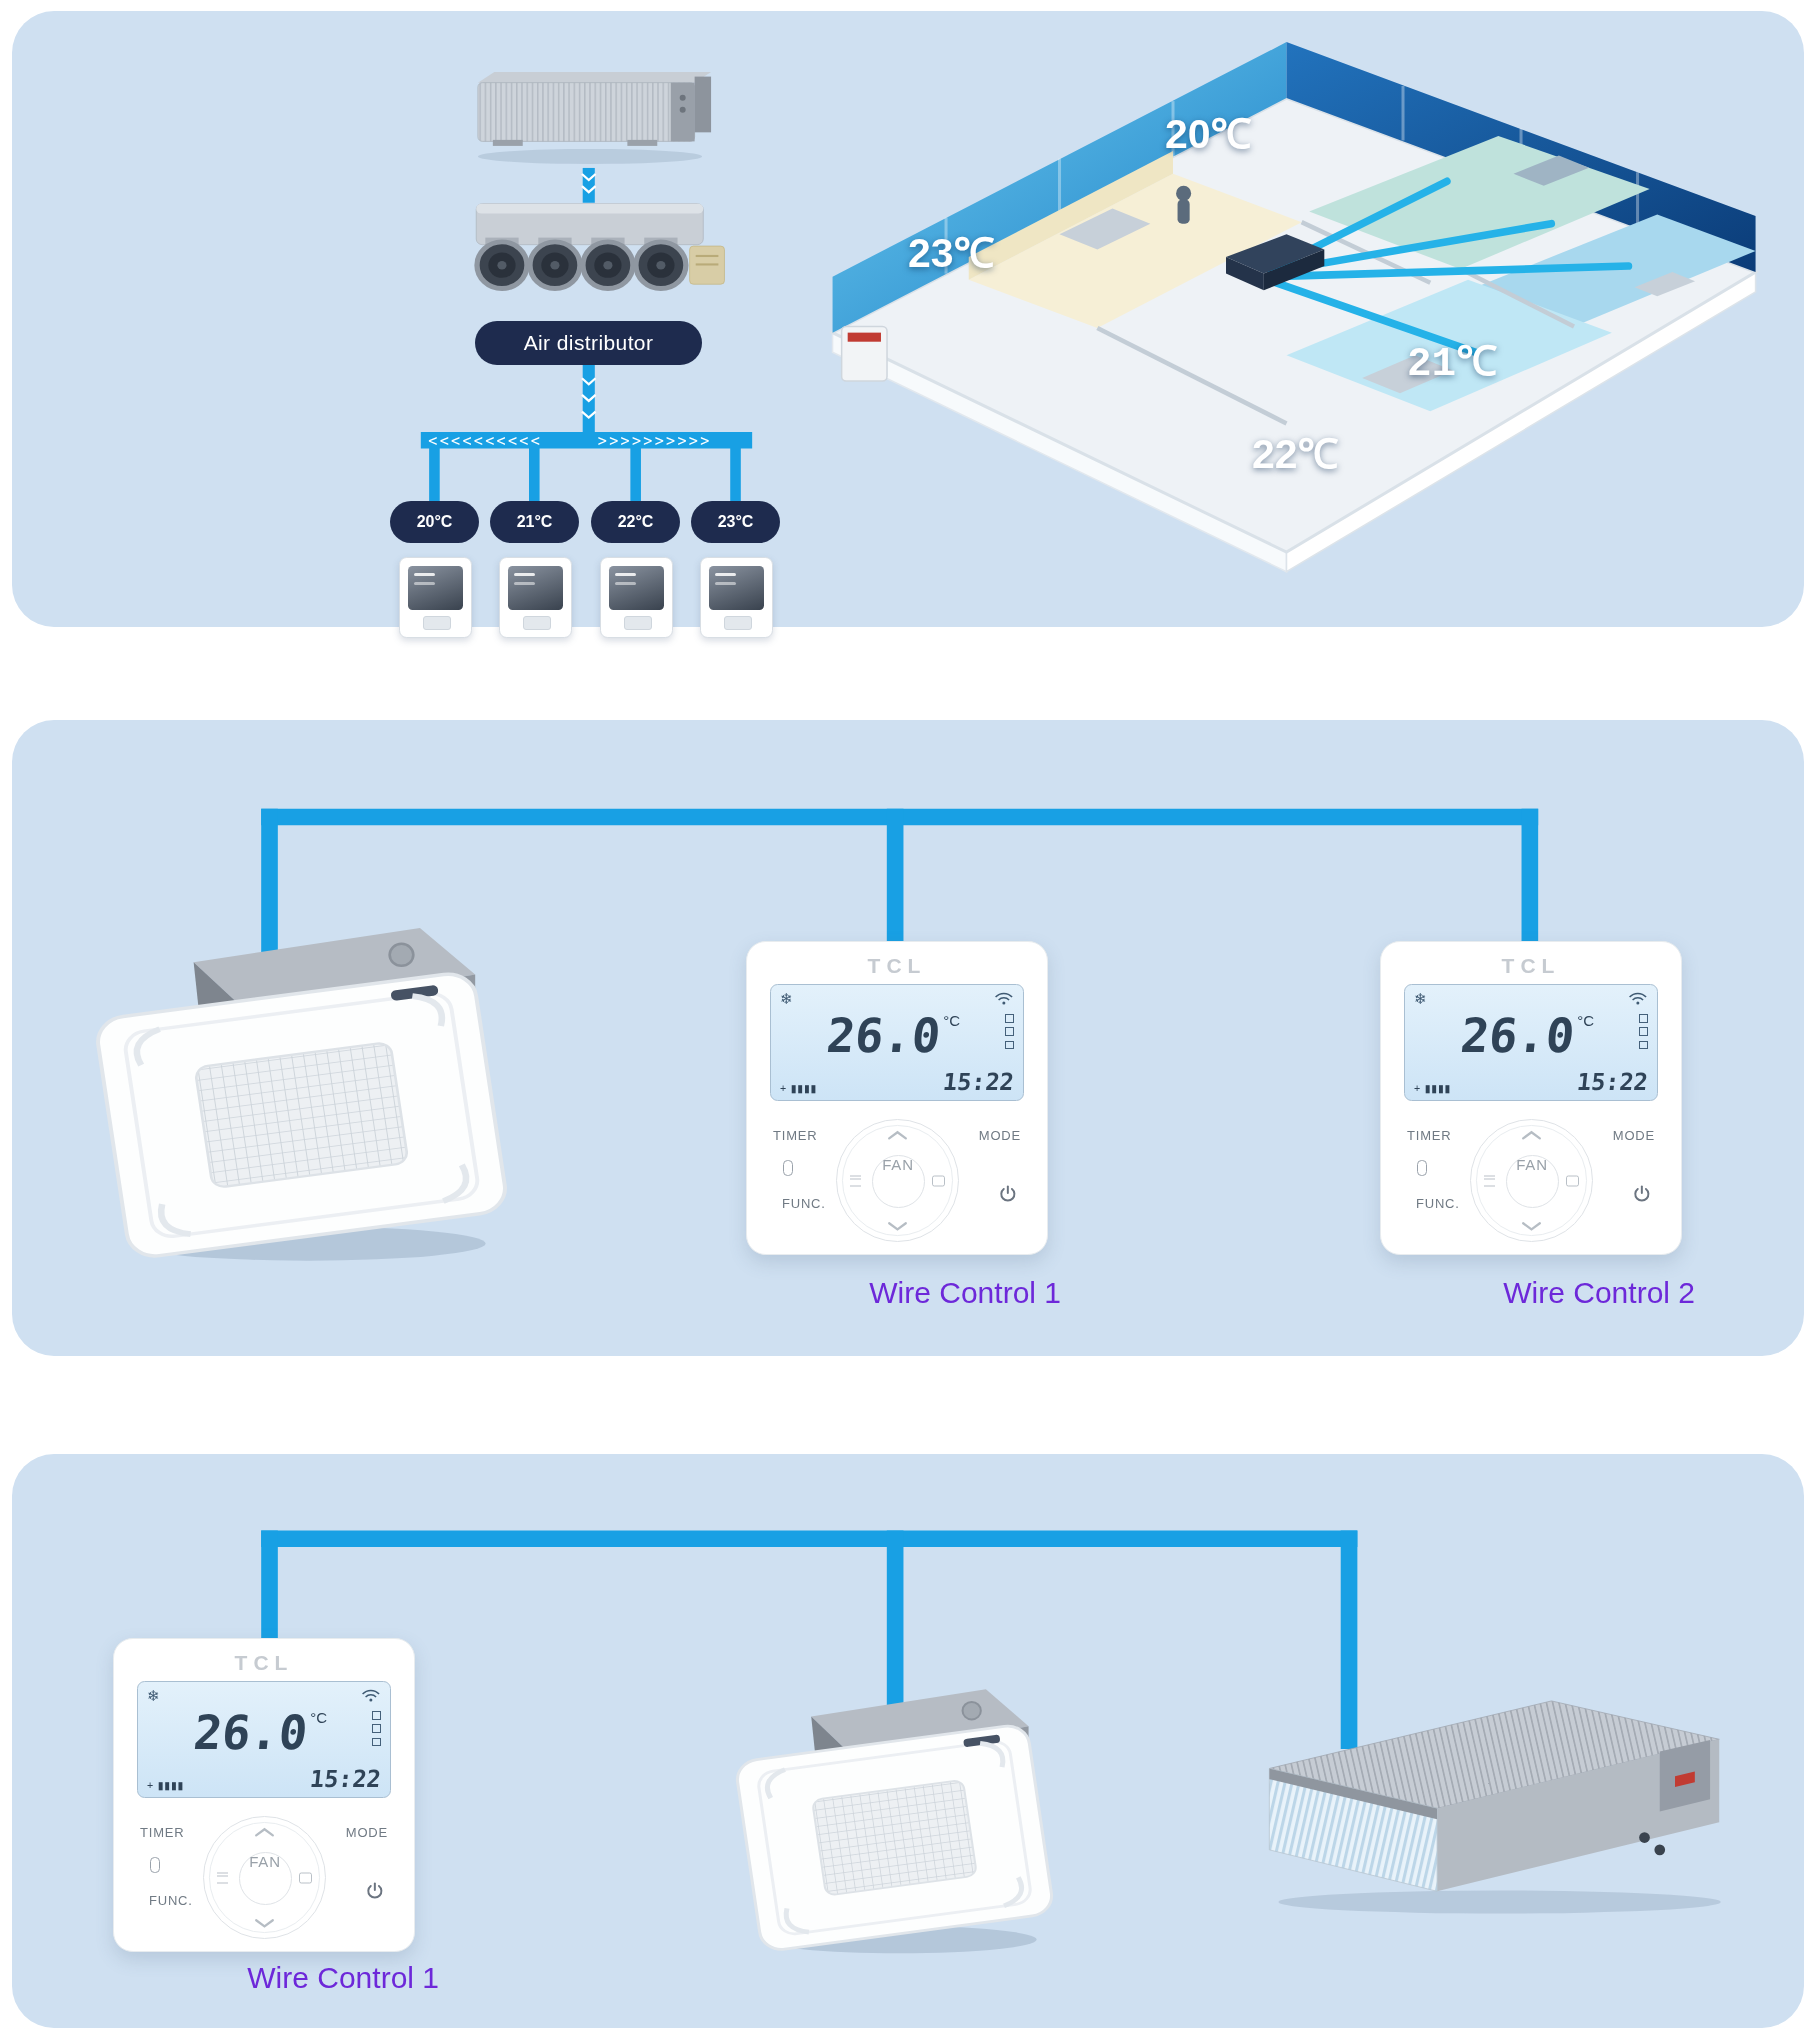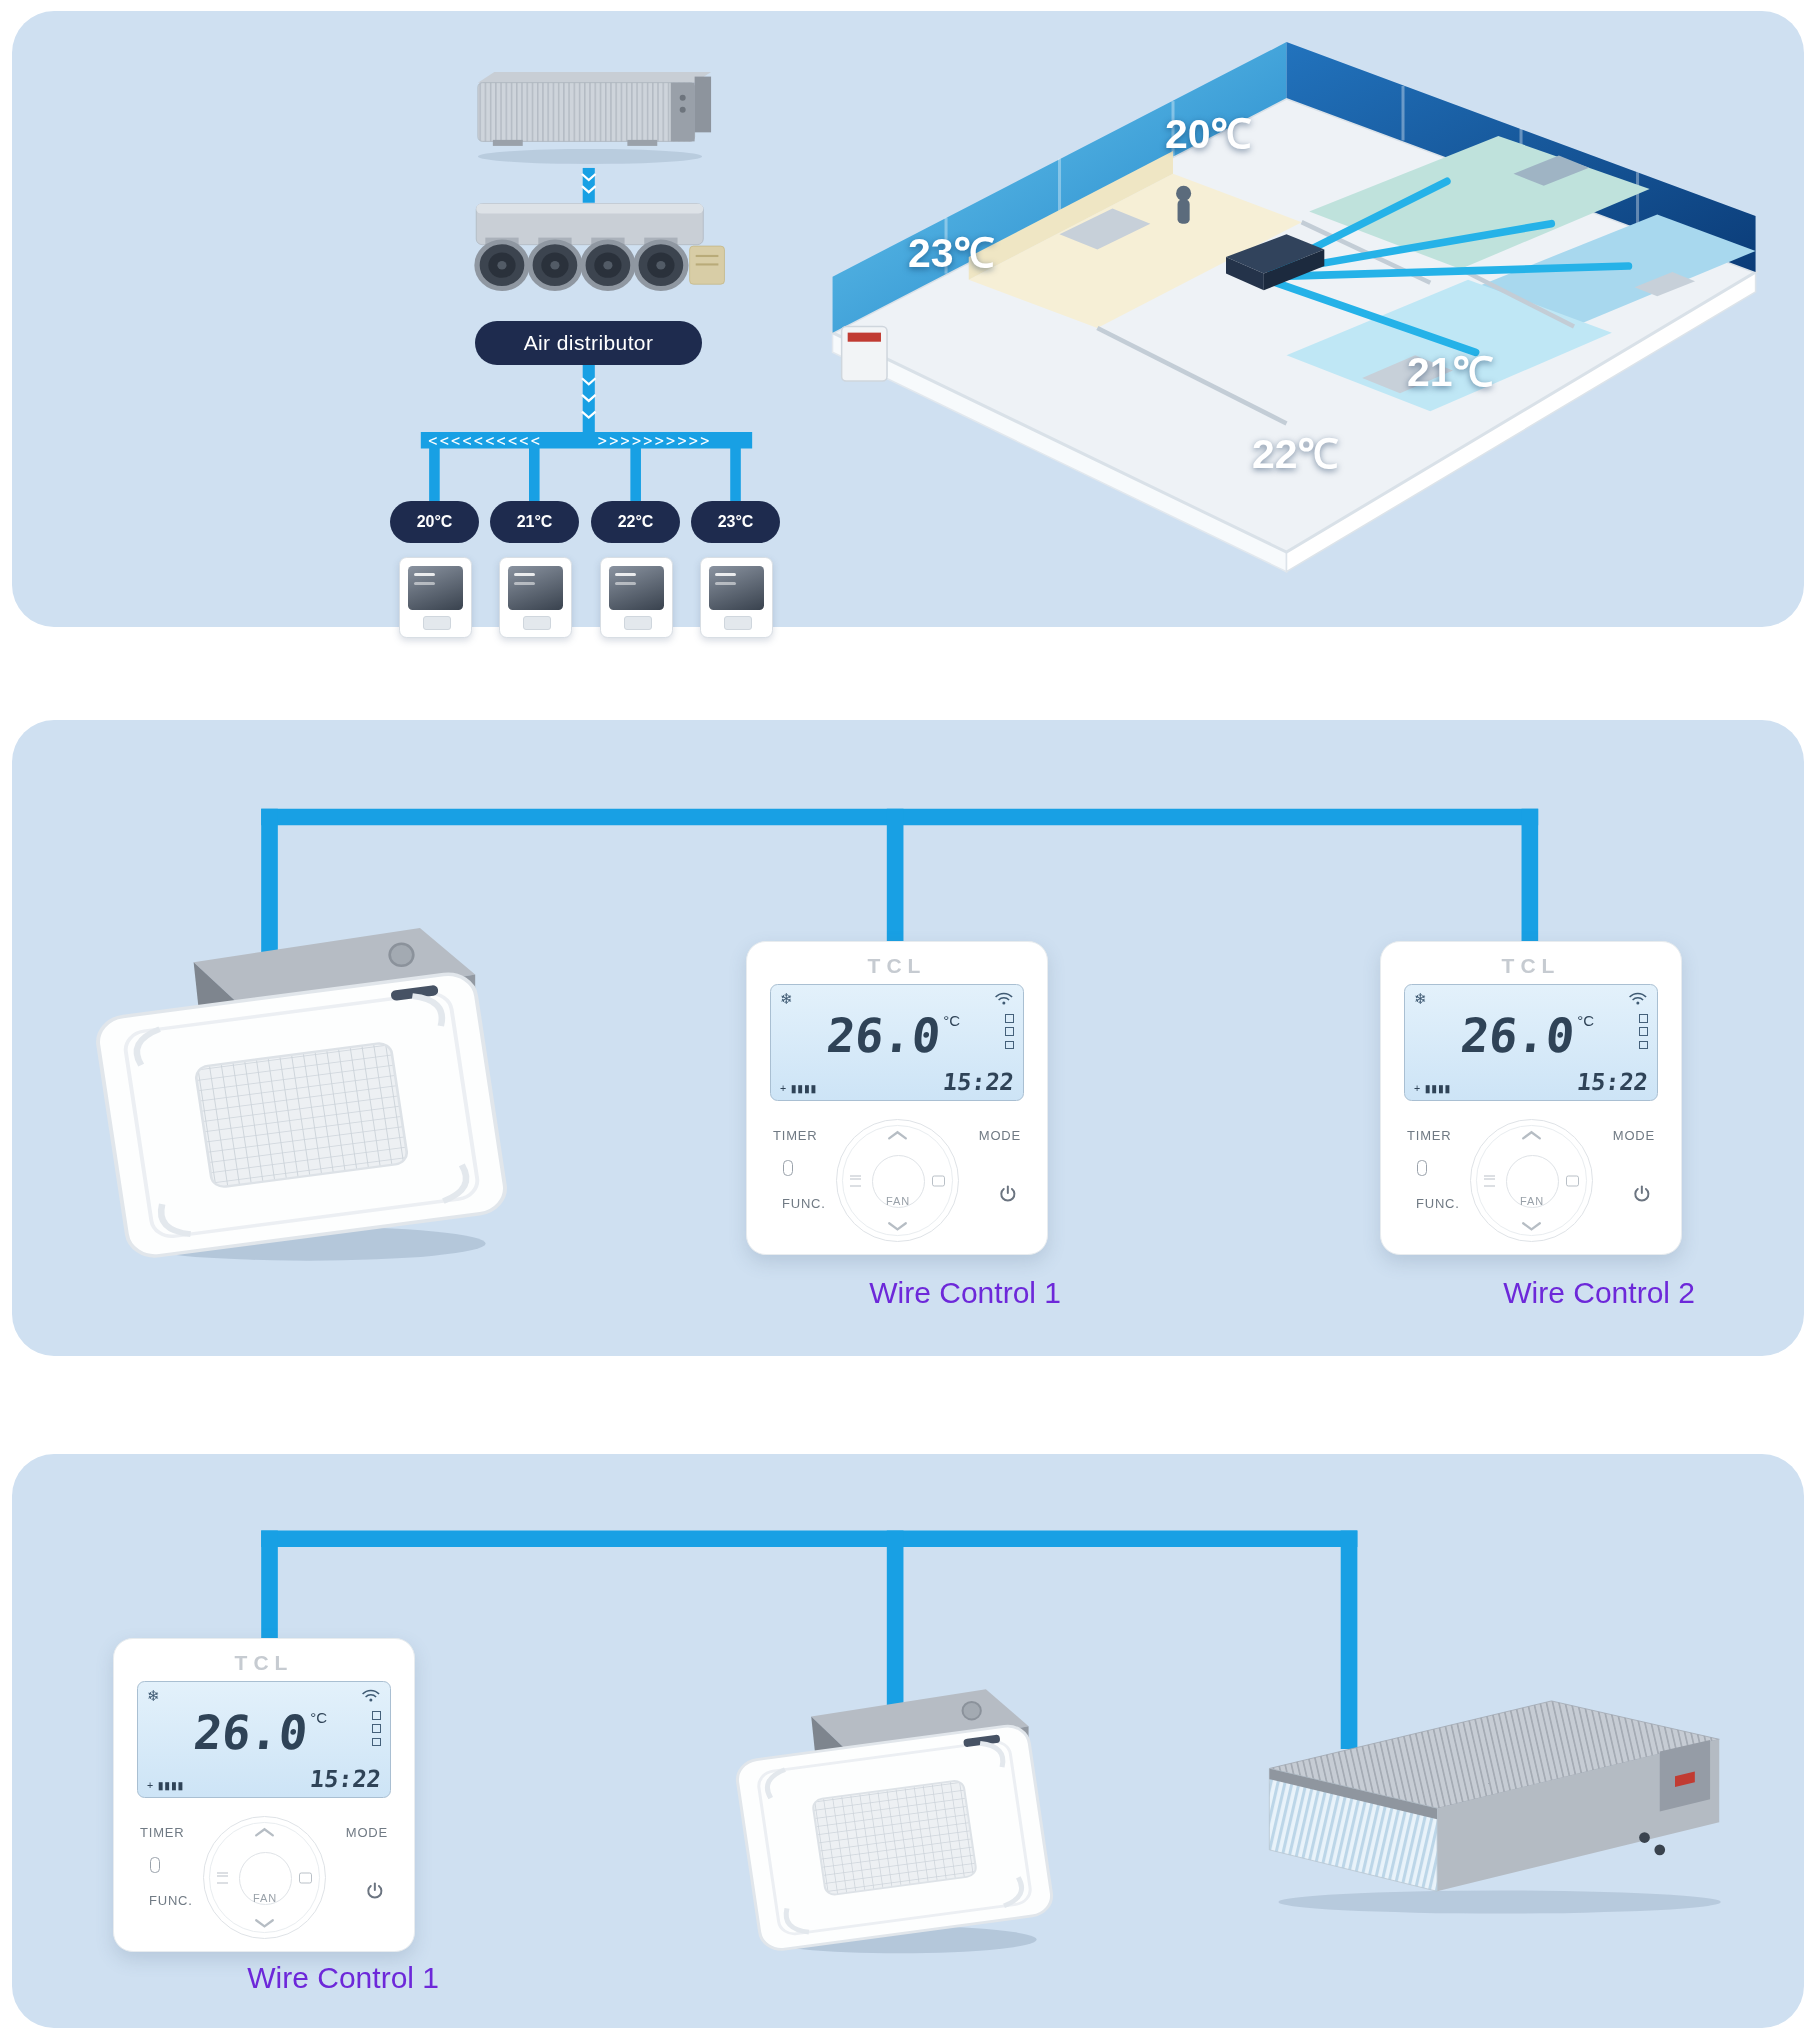--- a/index.html
+++ b/index.html
@@ -20,21 +20,21 @@
   .mini-ctl{position:absolute;z-index:2;top:557px;width:71px;height:79px;background:#fff;border-radius:7.6px;
         border:0.8px solid #d8dee4;box-shadow:0 3px 7.6px rgba(80,100,130,.22);}
   .mini-1{left:399px;}.mini-2{left:499px;}.mini-3{left:600px;}.mini-4{left:700px;}
   .mini-screen{position:absolute;left:7.6px;right:7.6px;top:7.6px;height:44px;border-radius:4.5px;background:linear-gradient(160deg,#8a93a0,#39424e);}
   .mini-screen::after{content:"";position:absolute;left:6px;top:7.6px;width:21px;height:3px;background:rgba(255,255,255,.85);
         border-radius:1.5px;box-shadow:0 9px 0 rgba(255,255,255,.5);}
   .mini-btn{position:absolute;left:23px;bottom:6.8px;width:26px;height:12px;border-radius:3px;background:#e3e8ed;border:0.8px solid #cfd6dd;}
   .room-temp{position:absolute;z-index:3;color:#fff;font-size:41px;font-weight:700;text-shadow:0 1.5px 6px rgba(8,40,80,.5);}
   .rt-top{left:1165px;top:104px;}
   .rt-left{left:908px;top:223px;}
-  .rt-right{left:1407px;top:342px;}
+  .rt-right{left:1407px;top:331px;font-family:Liberation Mono, monospace;}
   .rt-center{left:1252px;top:424px;}
 
   
   .ctl{position:absolute;z-index:2;width:300px;height:312px;background:#fff;border-radius:19.7px;border:1.5px solid #e8ecef;
        box-shadow:0 7.6px 18px rgba(80,100,130,.18);}
   .ctl-brand{position:absolute;top:12px;left:0;width:100%;text-align:center;font-size:21px;letter-spacing:6px;
        color:#c6cbd1;font-weight:bold;}
   .ctl-lcd{position:absolute;left:23px;right:23px;top:42px;height:115px;background:linear-gradient(#e3f1fb,#cde4f6);
        border:1.5px solid #a9bfd2;border-radius:7.6px;}
   .lcd-top{position:absolute;top:4.5px;left:9px;right:9px;display:flex;justify-content:space-between;align-items:center;
@@ -54,21 +54,21 @@
   .lbl-mode{right:26px;top:186px;}
   .lbl-func{left:35px;top:254px;}
   .sensor-icon{position:absolute;left:36px;top:218px;width:7.6px;height:13.6px;border:1.5px solid #9aa2ab;border-radius:4.5px;}
   .power-icon{position:absolute;right:29px;top:242px;width:19.7px;height:19.7px;}
   .ctl-ring{position:absolute;left:50%;top:177px;width:121px;height:121px;margin-left:-61px;border:1.5px solid #dfe3e7;border-radius:50%;}
   .ctl-ring::before{content:"";position:absolute;inset:5.3px;border:0.8px solid #e9edf0;border-radius:50%;}
   .chev{position:absolute;left:50%;margin-left:-11.3px;width:23px;height:10.6px;}
   .chev-up{top:9.8px;}
   .chev-down{bottom:9.8px;}
   .fan-btn{position:absolute;left:50%;top:50%;width:51px;height:51px;margin:-26px 0 0 -26px;border:1.5px solid #dfe3e7;
-       border-radius:50%;display:flex;align-items:flex-end;justify-content:center;font-size:11px;color:#99a1a9;letter-spacing:0.8px;background:#fff;}
+       border-radius:50%;display:flex;align-items:flex-start;justify-content:center;font-size:15px;color:#99a1a9;letter-spacing:0.8px;background:#fff;}
   .icon-bars{position:absolute;left:13px;top:50%;transform:translateY(-50%);width:11.3px;height:9px;
        border-top:1.5px solid #b9c0c7;border-bottom:1.5px solid #b9c0c7;}
   .icon-bars::after{content:"";position:absolute;left:0;top:2.3px;width:11.3px;height:1.5px;background:#b9c0c7;}
   .icon-swing{position:absolute;right:13px;top:50%;transform:translateY(-50%);width:10.6px;height:9px;
        border:1.5px solid #b9c0c7;border-radius:2.3px;}
   .ctl-1{left:746px;top:941px;}
   .ctl-2{left:1380px;top:941px;}
   .ctl-3{left:113px;top:1638px;}
 
   .caption{position:absolute;z-index:2;font-size:30px;color:#6d28d9;text-align:right;}

